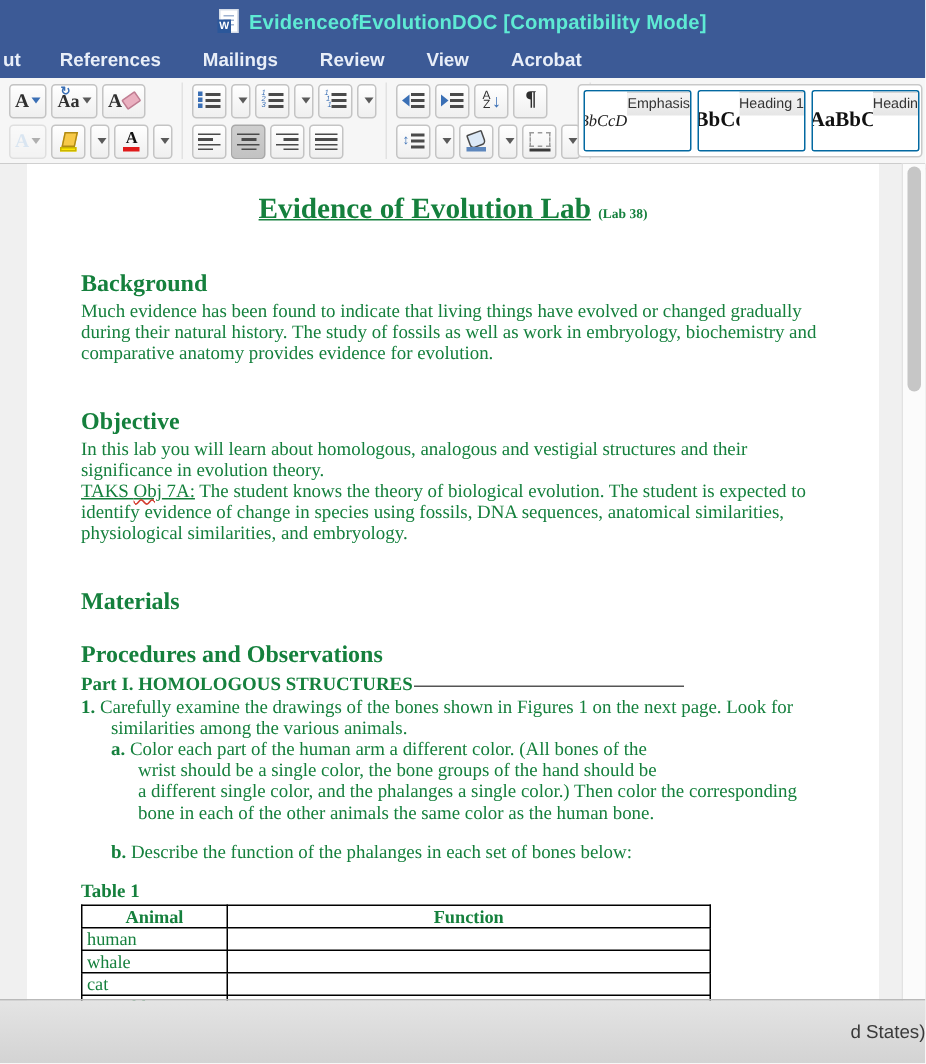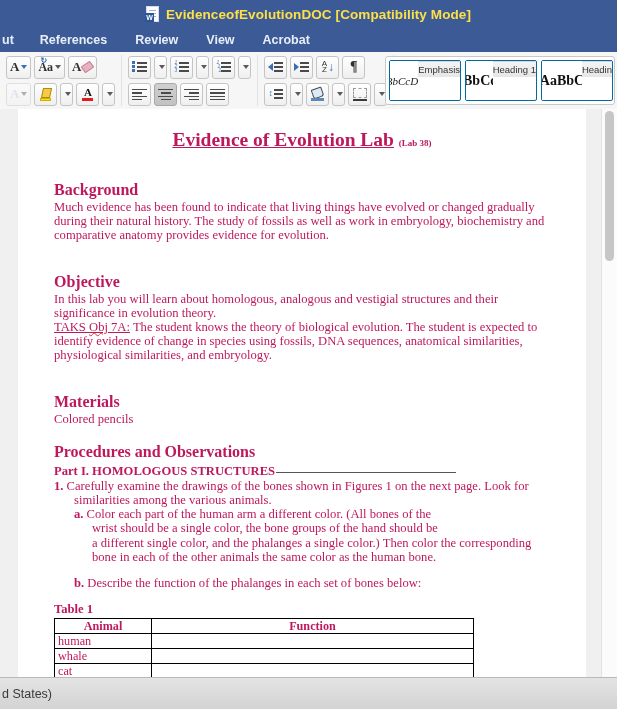--- a/index.html
+++ b/index.html
@@ -25,21 +25,21 @@
   }
   .doc-icon .pg::before{
     content:"";position:absolute;left:2px;top:3px;right:2px;height:1px;
     background:#9fb3d1;box-shadow:0 3px 0 #9fb3d1,0 6px 0 #9fb3d1;
   }
   .doc-icon .w{
     position:absolute;left:-1px;bottom:0px;width:9px;height:9px;background:#2b579a;
     color:#fff;font-size:7px;line-height:9px;text-align:center;font-weight:bold;
     font-family:"Liberation Sans",sans-serif;
   }
-  .title-text{color:#fde047;font-size:13.5px;font-weight:bold;letter-spacing:0.1px;}
+  .title-text{color:#5eead4;font-size:13.5px;font-weight:bold;letter-spacing:0.1px;}
 
   
   .ribbon-tabs{
     height:24px;background:#3c5a96;display:flex;align-items:center;
     padding-left:0px;gap:0px;
   }
   .rtab{
     color:#e8eef8;font-size:12.5px;font-weight:bold;
     padding:0 14px;line-height:24px;white-space:nowrap;cursor:default;
   }
@@ -166,21 +166,21 @@
     border-left:1px solid #e2e2e2;
   }
   .scroll-thumb{
     position:absolute;left:3px;top:2px;width:9px;height:150px;
     background:#c6c6c6;border-radius:5px;
   }
   .page{
     position:absolute;left:18px;top:0;right:31px;bottom:0;background:#ffffff;
     overflow:hidden;
   }
-  .page-inner{padding:14px 36px 0 36px;color:#be185d;}
+  .page-inner{padding:14px 36px 0 36px;color:#15803d;}
 
   .doc-title{
     text-align:center;font-family:"Liberation Serif",serif;
     font-weight:bold;font-size:19.5px;margin:6px 0 0 0;
   }
   .doc-title span.u{text-decoration:underline;}
   .doc-title span.sub{font-size:9px;font-weight:bold;vertical-align:baseline;}
 
   .h2{font-family:"Liberation Serif",serif;font-weight:bold;font-size:16px;margin:30px 0 1px 0;}
   .h2.tight{margin-top:17px;}
@@ -221,24 +221,24 @@
     font-family:"Liberation Serif",serif;font-size:12.2px;
   }
   table.lab th,table.lab td{
     border:1px solid #000;padding:0 3px;height:14px;line-height:14px;
   }
   table.lab th{font-weight:bold;text-align:center;}
   table.lab td.animal{width:90px;}
 
   
   .statusbar{
-    position:absolute;left:0;right:0;bottom:0;height:32px;
+    position:absolute;left:0;right:0;bottom:0;height:43px;
     background:linear-gradient(#e4e4e4,#d3d3d3);
     border-top:1px solid #b9b9b9;
-    display:flex;align-items:center;justify-content:flex-start;
+    display:flex;align-items:center;justify-content:flex-end;
     padding:0;box-sizing:border-box;
   }
   .status-left{font-size:12.5px;color:#3a3a3a;padding-left:2px;white-space:nowrap;}
   .status-right{display:flex;align-items:center;height:100%;}
   .focus-btn{display:flex;align-items:center;gap:6px;padding:0 12px;font-size:12.5px;color:#3a3a3a;}
   .focus-icon{
     width:13px;height:11px;position:relative;display:inline-block;
   }
   .focus-icon i{position:absolute;width:4px;height:3px;border:1.4px solid #4a4a4a;}
   .focus-icon i.tl{left:0;top:0;border-right:none;border-bottom:none;}
@@ -270,20 +270,21 @@
         <span class="pg"></span>
           <span class="w">W</span>
       </span>
       <span class="title-text">EvidenceofEvolutionDOC [Compatibility Mode]</span>
     </div>
   </div>
 
   <div class="ribbon-tabs">
     <div class="rtab clipped">ut</div>
     <div class="rtab">References</div>
+    <div class="rtab">Mailings</div>
     <div class="rtab">Review</div>
     <div class="rtab">View</div>
     <div class="rtab">Acrobat</div>
   </div>
 
   <div class="ribbon">
 
     <div class="grp sep">
       <div class="row">
         <div class="btn">
@@ -496,21 +497,20 @@
         </div>
 
         <div class="h2">Background</div>
         <p class="body">Much evidence has been found to indicate that living things have evolved or changed gradually during their natural history.  The study of fossils as well as work in embryology, biochemistry and comparative anatomy provides evidence for evolution.</p>
 
         <div class="h2">Objective</div>
         <p class="body">In this lab you will learn about homologous, analogous and vestigial structures and their significance in evolution theory.</p>
         <p class="body"><span class="u">TAKS <span class="sq">Obj</span> 7A:</span><span>  The student knows the theory of biological evolution.  The student is expected to identify evidence of change in species using fossils, DNA sequences, anatomical similarities, physiological similarities, and embryology.</span></p>
 
         <div class="h2">Materials</div>
-        <p class="body">Colored pencils</p>
 
         <div class="h2 tight">Procedures and Observations</div>
         <div class="partline"><span>Part I.  HOMOLOGOUS STRUCTURES</span><span class="rule"></span></div>
 
         <p class="num-item"><b>1.</b> <span>Carefully examine the drawings of the bones shown in Figures 1 on the next page.  Look for similarities among the various animals.</span></p>
         <p class="sub-item"><b>a.</b> <span>Color each part of the human arm a different color.  (All bones of the</span></p>
         <p class="sub-cont">wrist should be a single color, the bone groups of the hand should be</p>
         <p class="sub-cont">a different single color, and the phalanges a single color.)  Then color the corresponding</p>
         <p class="sub-cont"> bone in each of the other animals the same color as the human bone.</p>
         <div class="gap"></div>

